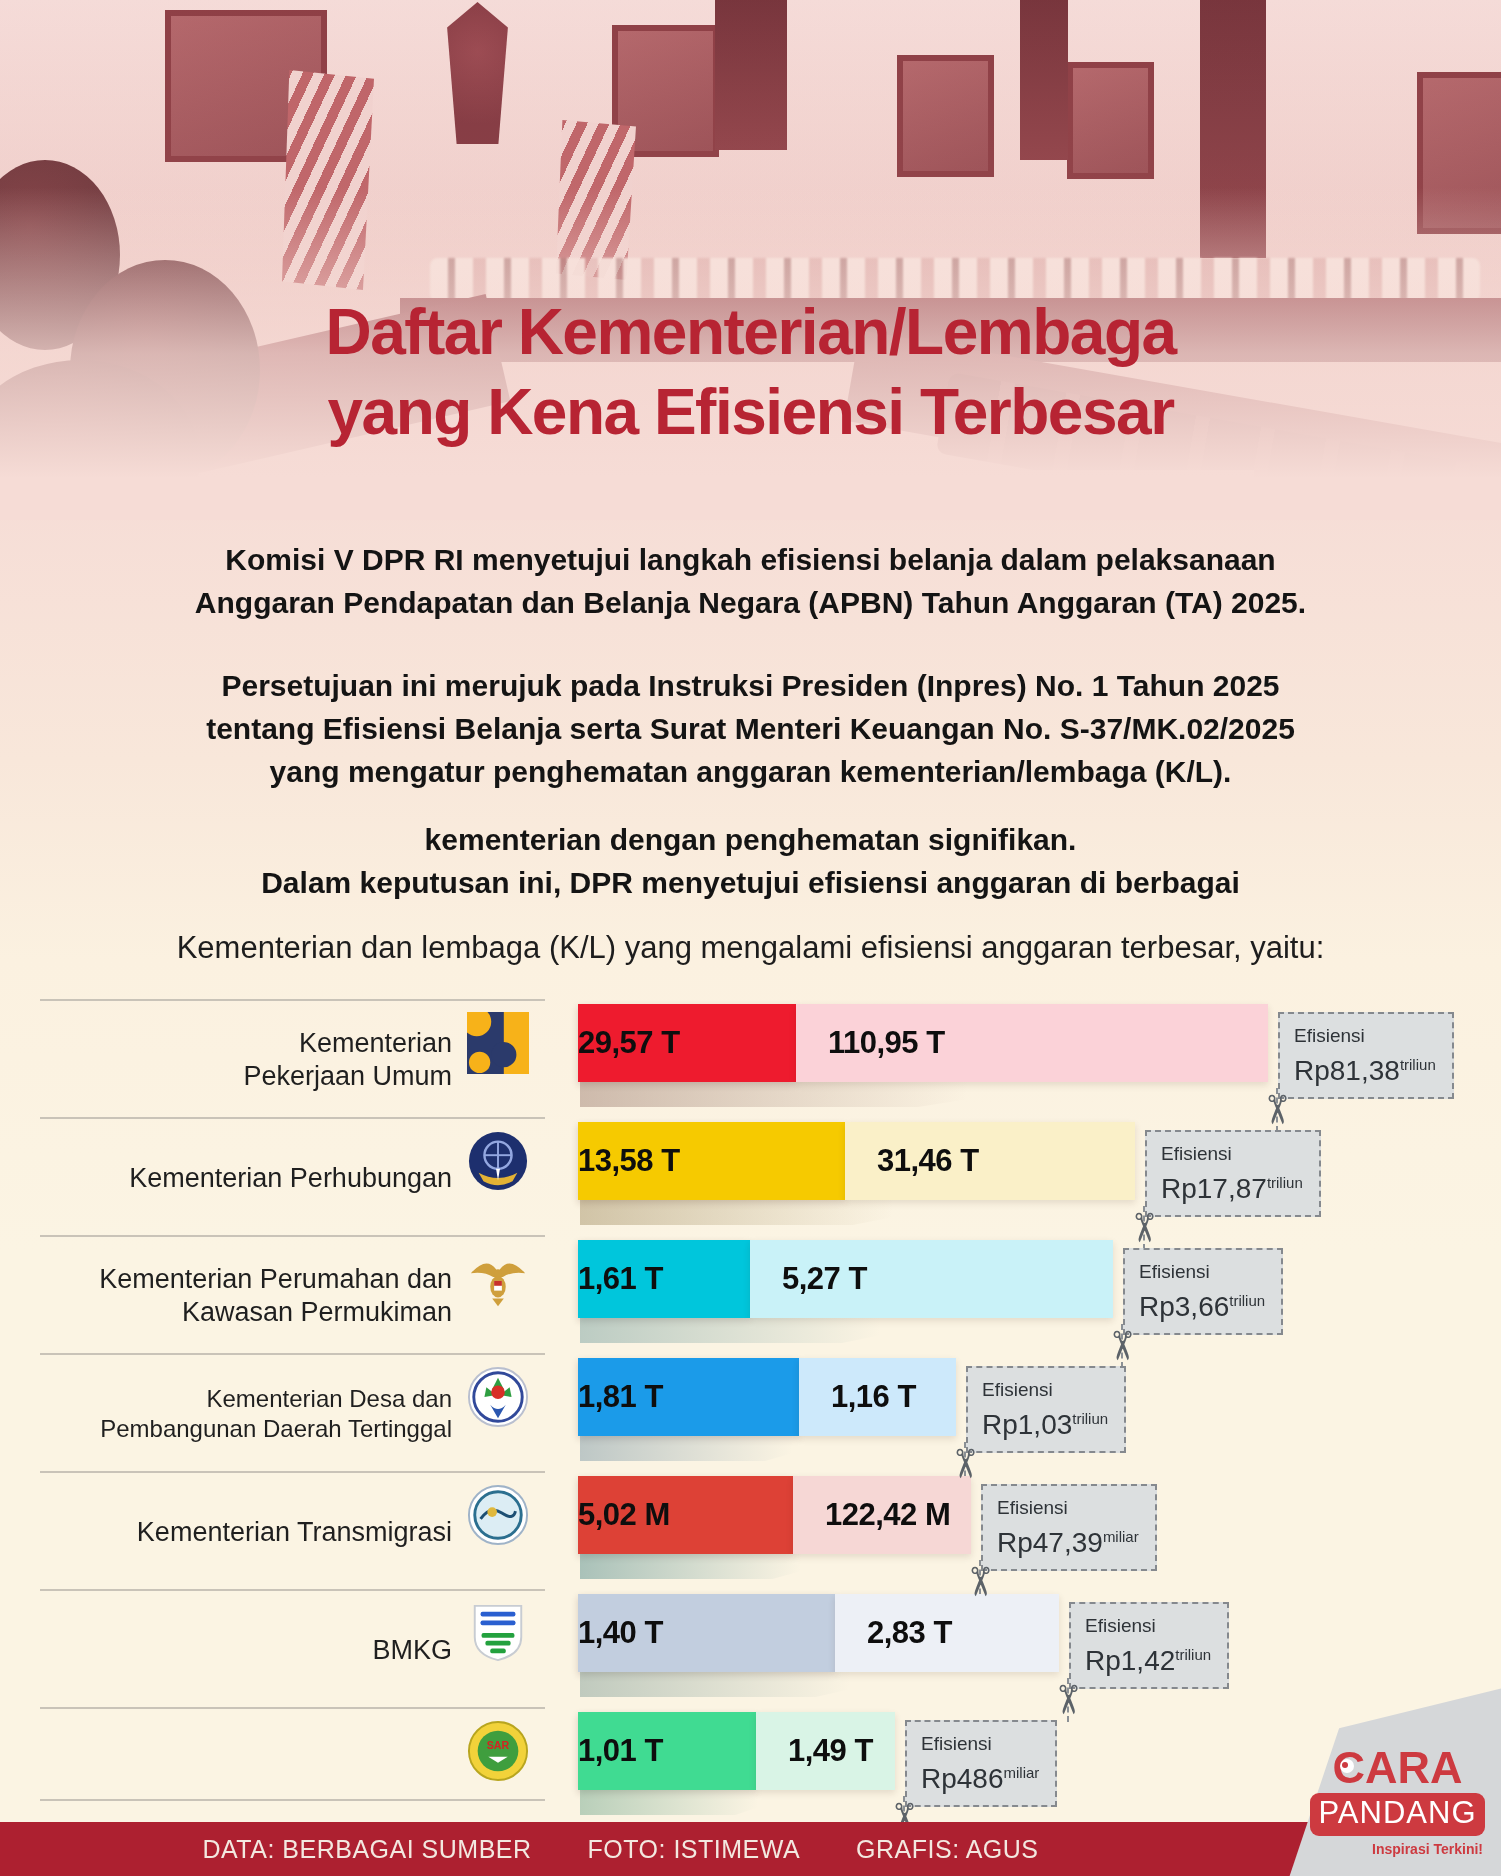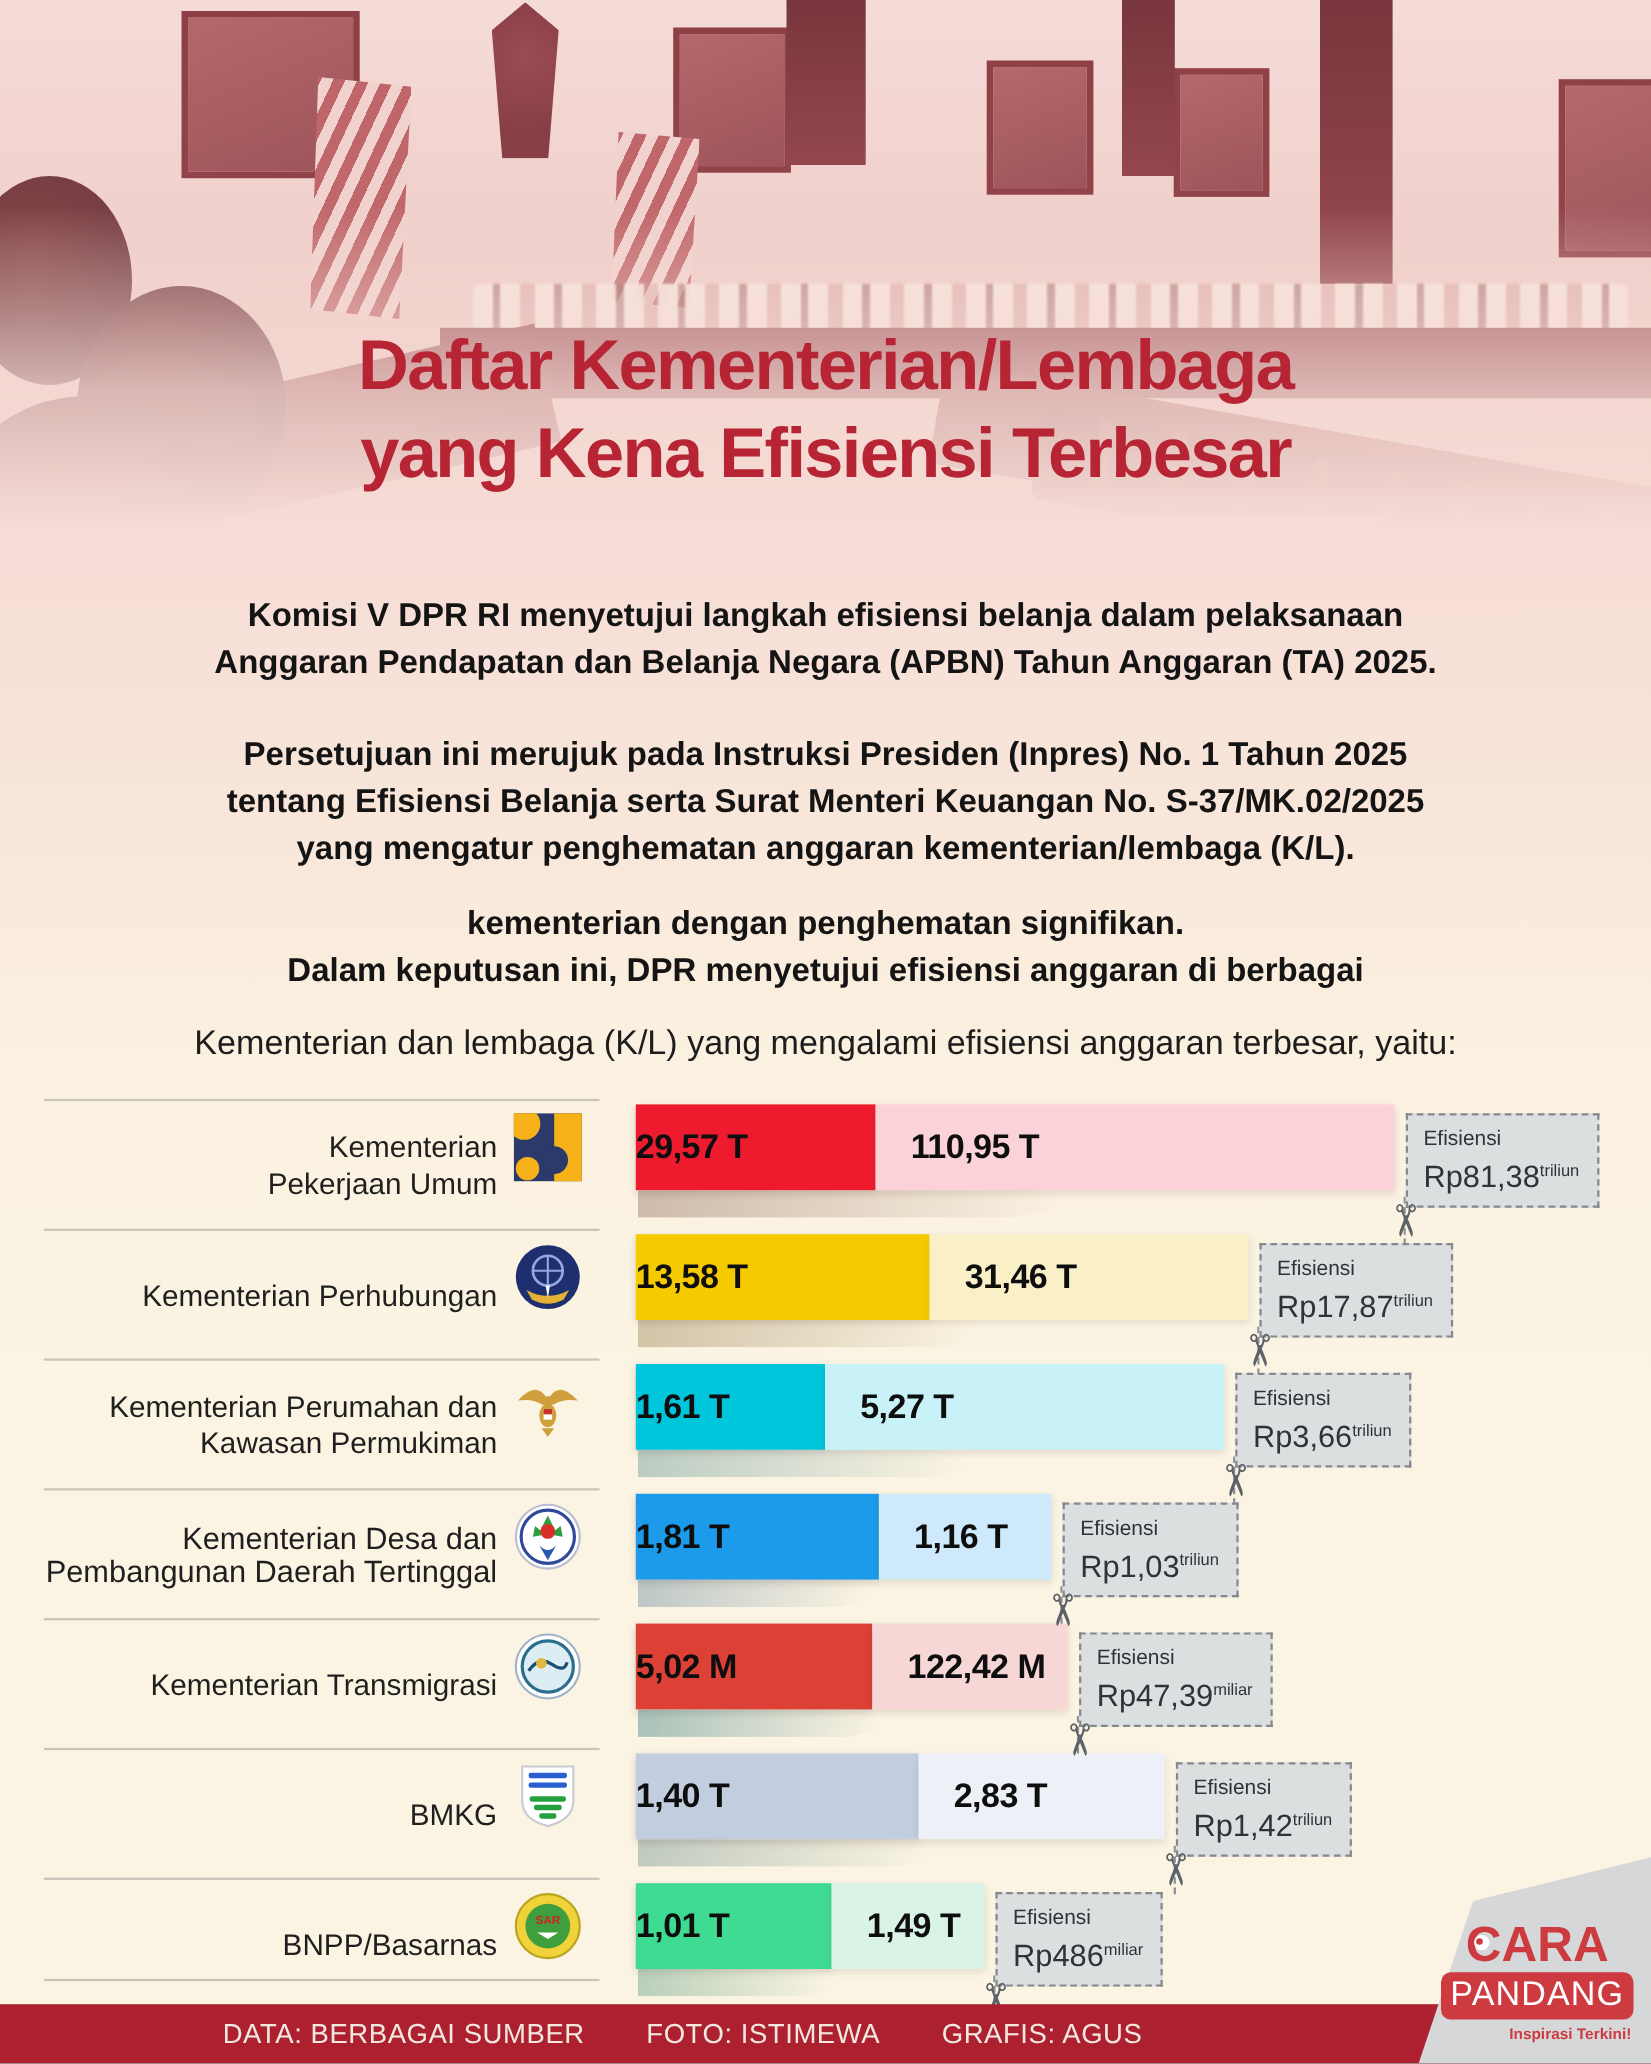--- a/index.html
+++ b/index.html
@@ -37,21 +37,21 @@
          font-weight:400;font-size:31px;}
 
   
   .chart{position:absolute;left:0;top:1002px;width:1501px;height:845px;}
   .crow{position:absolute;left:0;width:1501px;height:118px;}
   .crow::before{content:"";position:absolute;left:40px;top:-3px;width:505px;height:0;border-top:2px solid #c9c3b8;}
   .endline{position:absolute;left:40px;top:797px;width:505px;border-top:2px solid #c9c3b8;}
 
   .clabel{position:absolute;left:40px;top:2px;width:412px;height:78px;display:flex;flex-direction:column;
           justify-content:center;text-align:right;color:#1f1f1f;font-size:27px;line-height:33px;font-weight:400;margin-top:17px;}
-  .clabel.small{font-size:28px;line-height:30px;}
+  .clabel.small{font-size:24px;line-height:30px;}
   .cicon{position:absolute;left:466px;top:9px;width:64px;height:64px;display:flex;align-items:center;justify-content:center;}
 
   .bars{position:absolute;left:578px;top:2px;height:78px;display:flex;}
   .bar{height:78px;display:flex;align-items:center;box-sizing:border-box;
        font-weight:700;font-size:31px;color:#0e0e0e;letter-spacing:-0.5px;white-space:nowrap;}
   .bar.dark{width:var(--dw);background:var(--dc);box-shadow:0 3px 7px rgba(60,30,20,.18);align-items:center;}
   .bar.light{width:var(--lw);background:var(--lc);padding-left:32px;box-shadow:0 3px 7px rgba(60,30,20,.12);}
 
   .fold{position:absolute;left:580px;top:80px;height:25px;width:calc((var(--dw) + var(--lw)) * 0.72);
         background:linear-gradient(95deg,var(--fc),rgba(0,0,0,0) 78%);
@@ -322,23 +322,20 @@
       <div class="fold"></div>
       <div class="effbox">
         <div class="eff-t">Efisiensi</div>
         <div class="eff-v"><span>Rp1,42</span><sup>triliun</sup></div>
       </div>
       <div class="cutline"></div>
       <div class="scissors"></div>
     </div>
 
     <div class="crow" style="top: 708px; --dw: 178px; --lw: 139px; --dc: #40db92; --lc: #d9f4e6; --fc: rgba(55,135,105,0.34);">
-      <div class="clabel">
-        <div>BNPP/Basarnas</div>
-      </div>
       <div class="cicon">
         <svg width="62" height="62" viewBox="0 0 64 64">
             <circle cx="32" cy="32" r="30" fill="#f2d23a" stroke="#b8a51f" stroke-width="2"></circle>
             <circle cx="32" cy="32" r="21" fill="#3f9e3e"></circle>
             <text x="32" y="30" font-size="11" font-weight="bold" fill="#d42222" text-anchor="middle" font-family="Liberation Sans,sans-serif">SAR</text>
             <path d="M22 38h20l-10 6z" fill="#fff"></path>
           </svg>
       </div>
       <div class="bars">
         <div class="bar dark">

